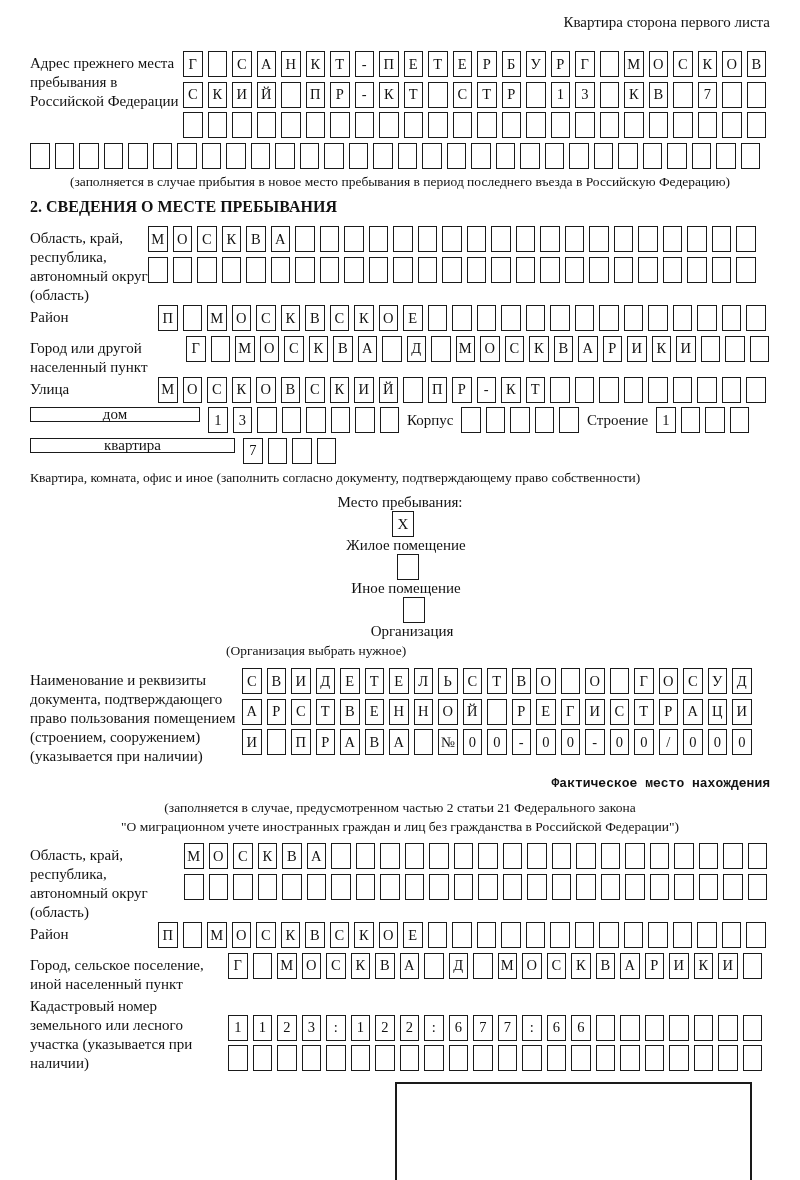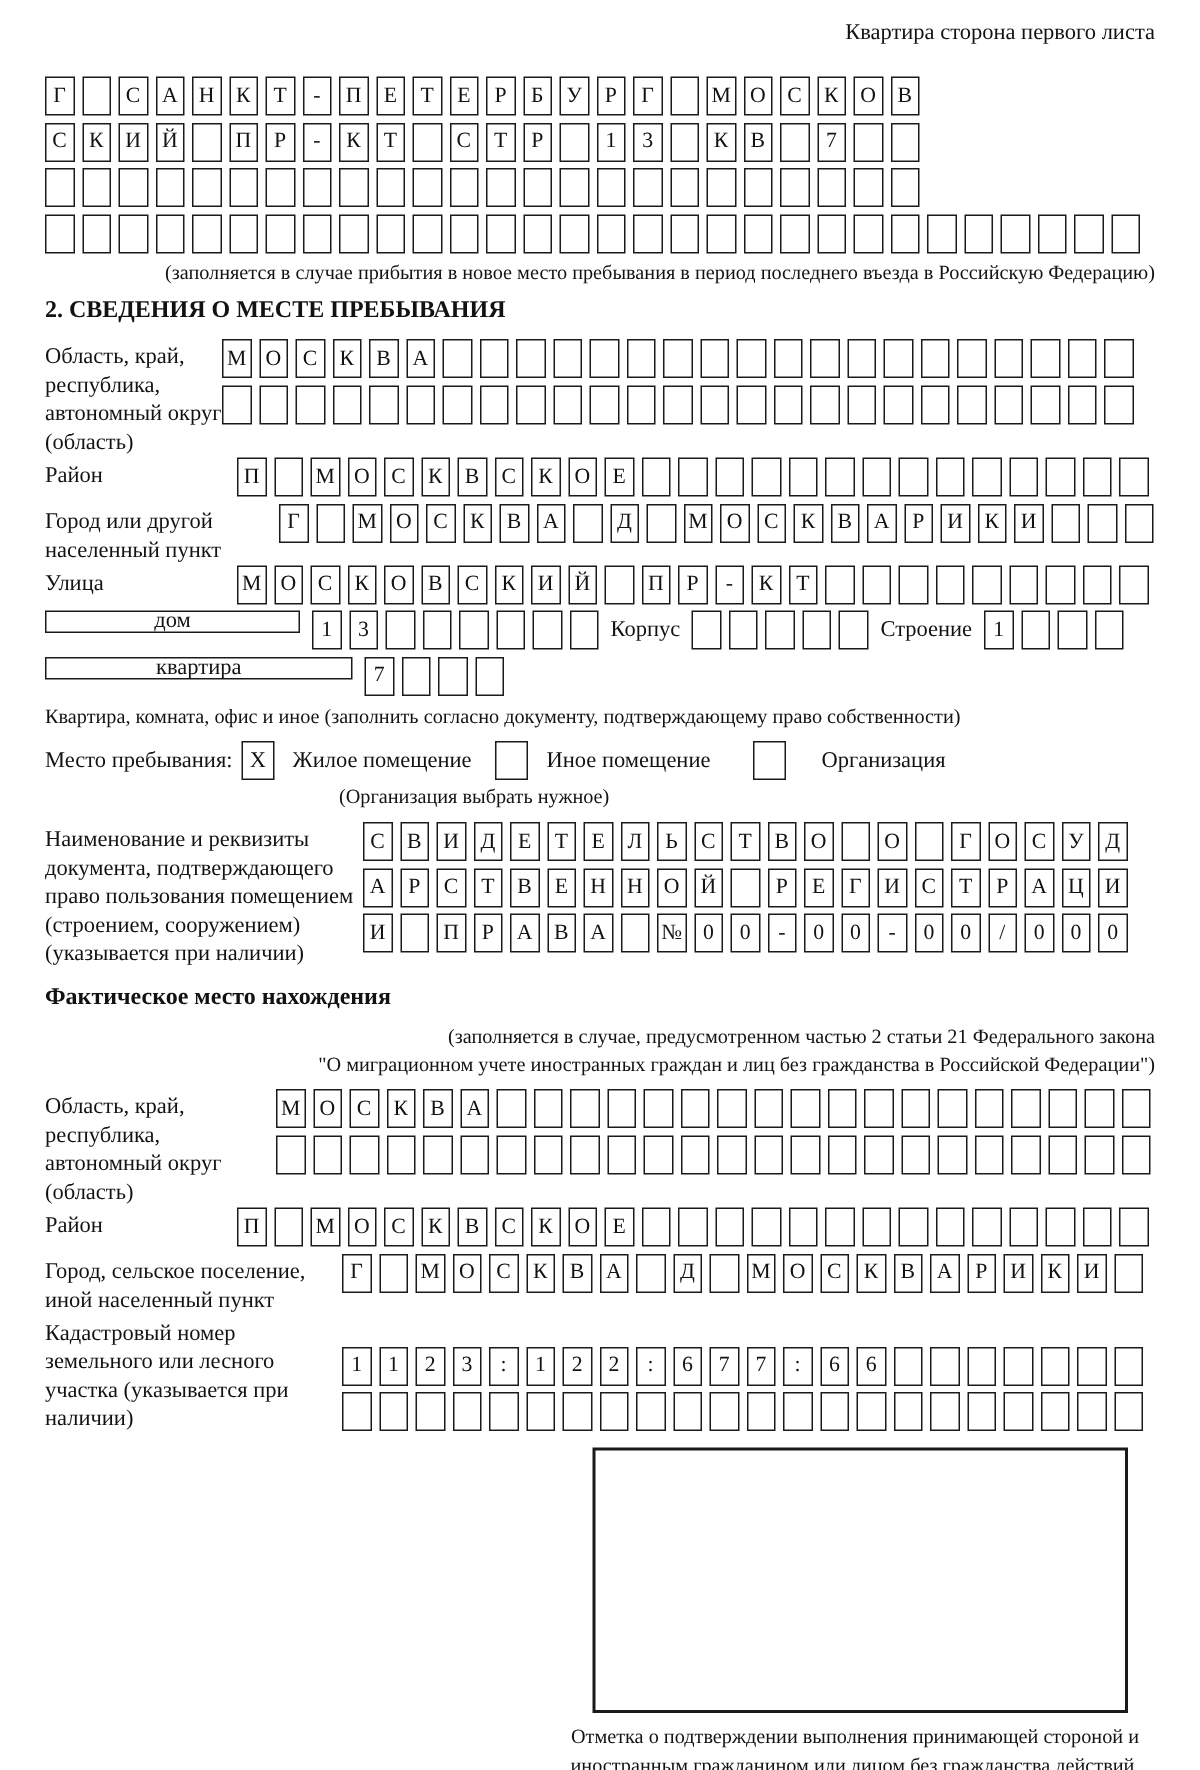--- a/index.html
+++ b/index.html
@@ -19,25 +19,25 @@
   .cell  { flex:none; width:19.5px; height:26px; border:1.5px solid #1a1a1a;
            display:flex; align-items:center; justify-content:center; font-size:14.5px; }
 
   .widebox { height:15px; border:1.5px solid #1a1a1a; flex:none;
              display:flex; align-items:center; justify-content:center; font-size:15px; }
   .wb170 { width:170px; margin-right:8px; }
   .wb205 { width:205px; margin-right:8px; }
   .inline-label { font-size:15px; line-height:26px; margin:0 8px; flex:none; }
 
   .caption { font-size:13.5px; line-height:18px; margin:1px 0 7px 0; }
-  .caption.center { text-align:right; }
+  .caption.center { text-align:center; }
   .sect-title { font-weight:bold; font-size:16px; margin:6px 0 10px 0; }
-  .fact-title { text-align:left; font-weight:bold; font-size:16px; margin:10px 0 8px 0; }
-
-  .place-row { display:flex; align-items:center; margin:3px 0 2px 0; }
+  .fact-title { text-align:right; font-weight:bold; font-size:13px; margin:10px 0 8px 0;font-family:Liberation Mono, monospace; }
+
+  .place-row { display:flex; align-items:center; margin:3px 0 2px 0;flex-direction:column; }
   .place-row .plabel { font-size:15px; }
   .checkbox { width:22px; height:26px; border:1.5px solid #1a1a1a; flex:none;
               display:inline-flex; align-items:center; justify-content:center; font-size:15px; }
   .cb1 { margin-left:6px; }  .lb1 { margin-left:12px; }
   .cb2 { margin-left:16px; } .lb2 { margin-left:12px; }
   .cb3 { margin-left:28px; } .lb3 { margin-left:24px; }
   .place-note { padding-left:196px; margin-top:2px; margin-bottom:8px; }
 
   .grid-offset { margin-top:21px; }
 
@@ -47,20 +47,21 @@
                    font-size:13.5px; line-height:19px; }
 </style>
 </head>
 <body>
 
 <div class="page">
 
   <div class="header-note">Квартира сторона первого листа</div>
 
   <div class="flexrow">
+    <div class="label w153">Адрес прежнего места пребывания в Российской Федерации</div>
     <div>
       <div class="cells">
           <span class="cell">Г</span>
           <span class="cell"></span>
           <span class="cell">С</span>
           <span class="cell">А</span>
           <span class="cell">Н</span>
           <span class="cell">К</span>
           <span class="cell">Т</span>
           <span class="cell">-</span>

